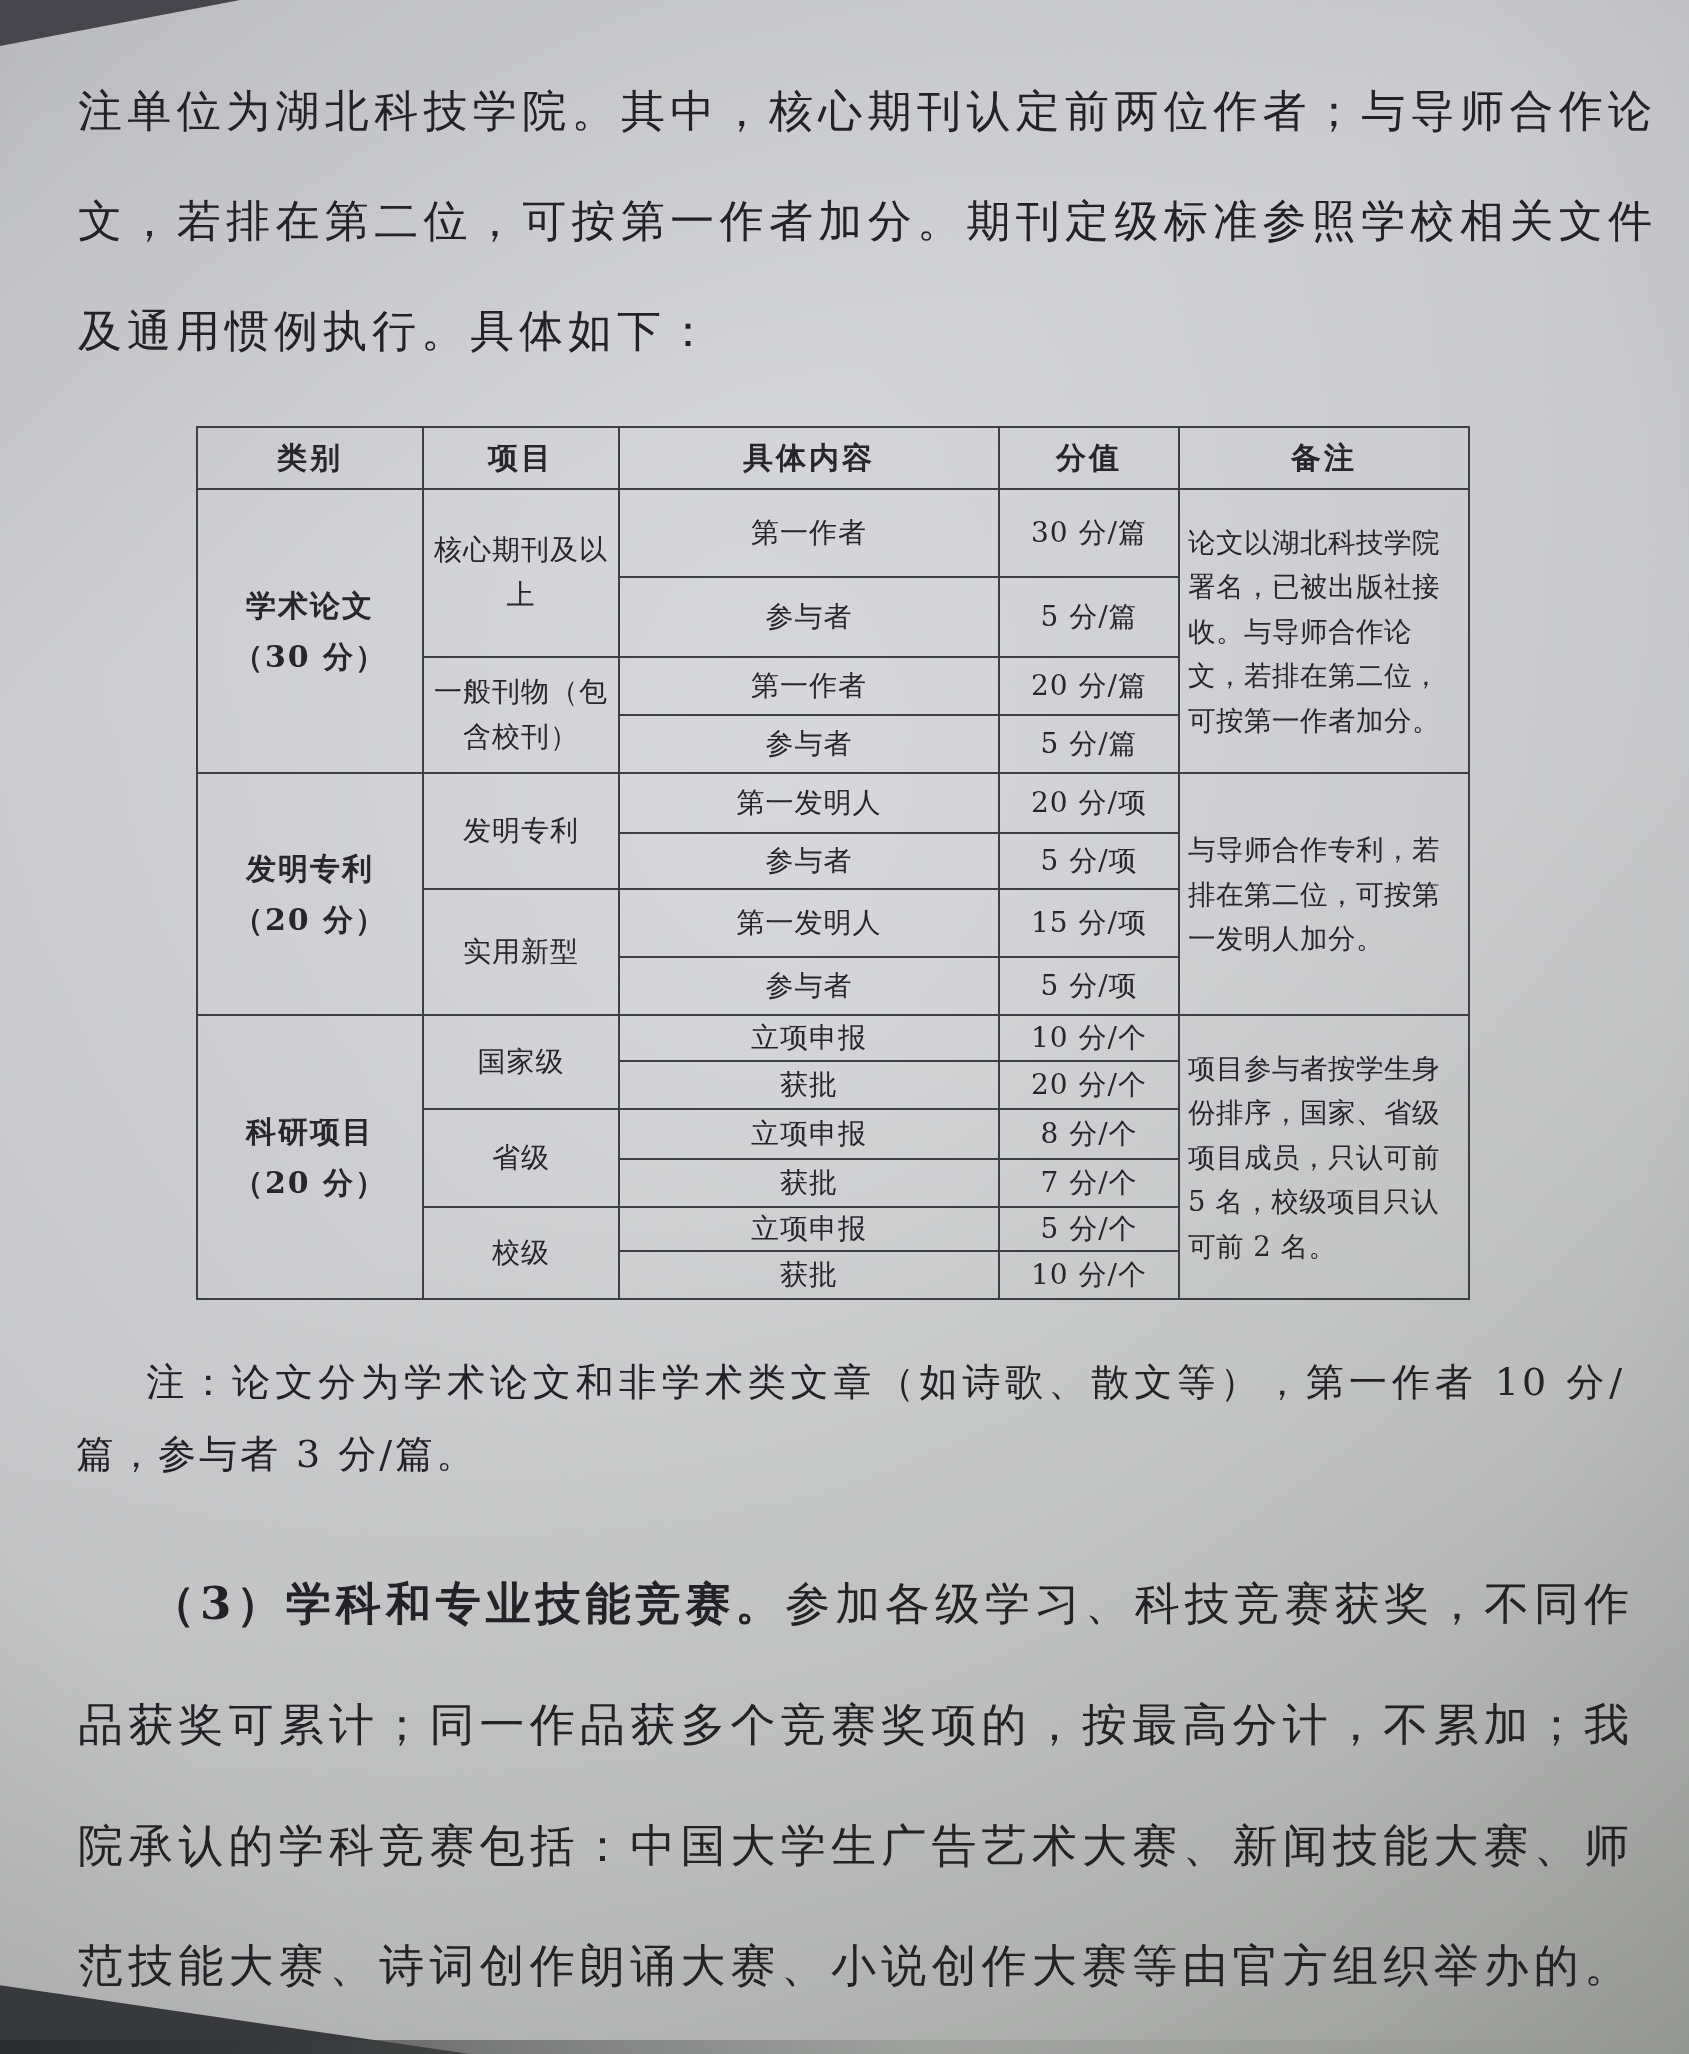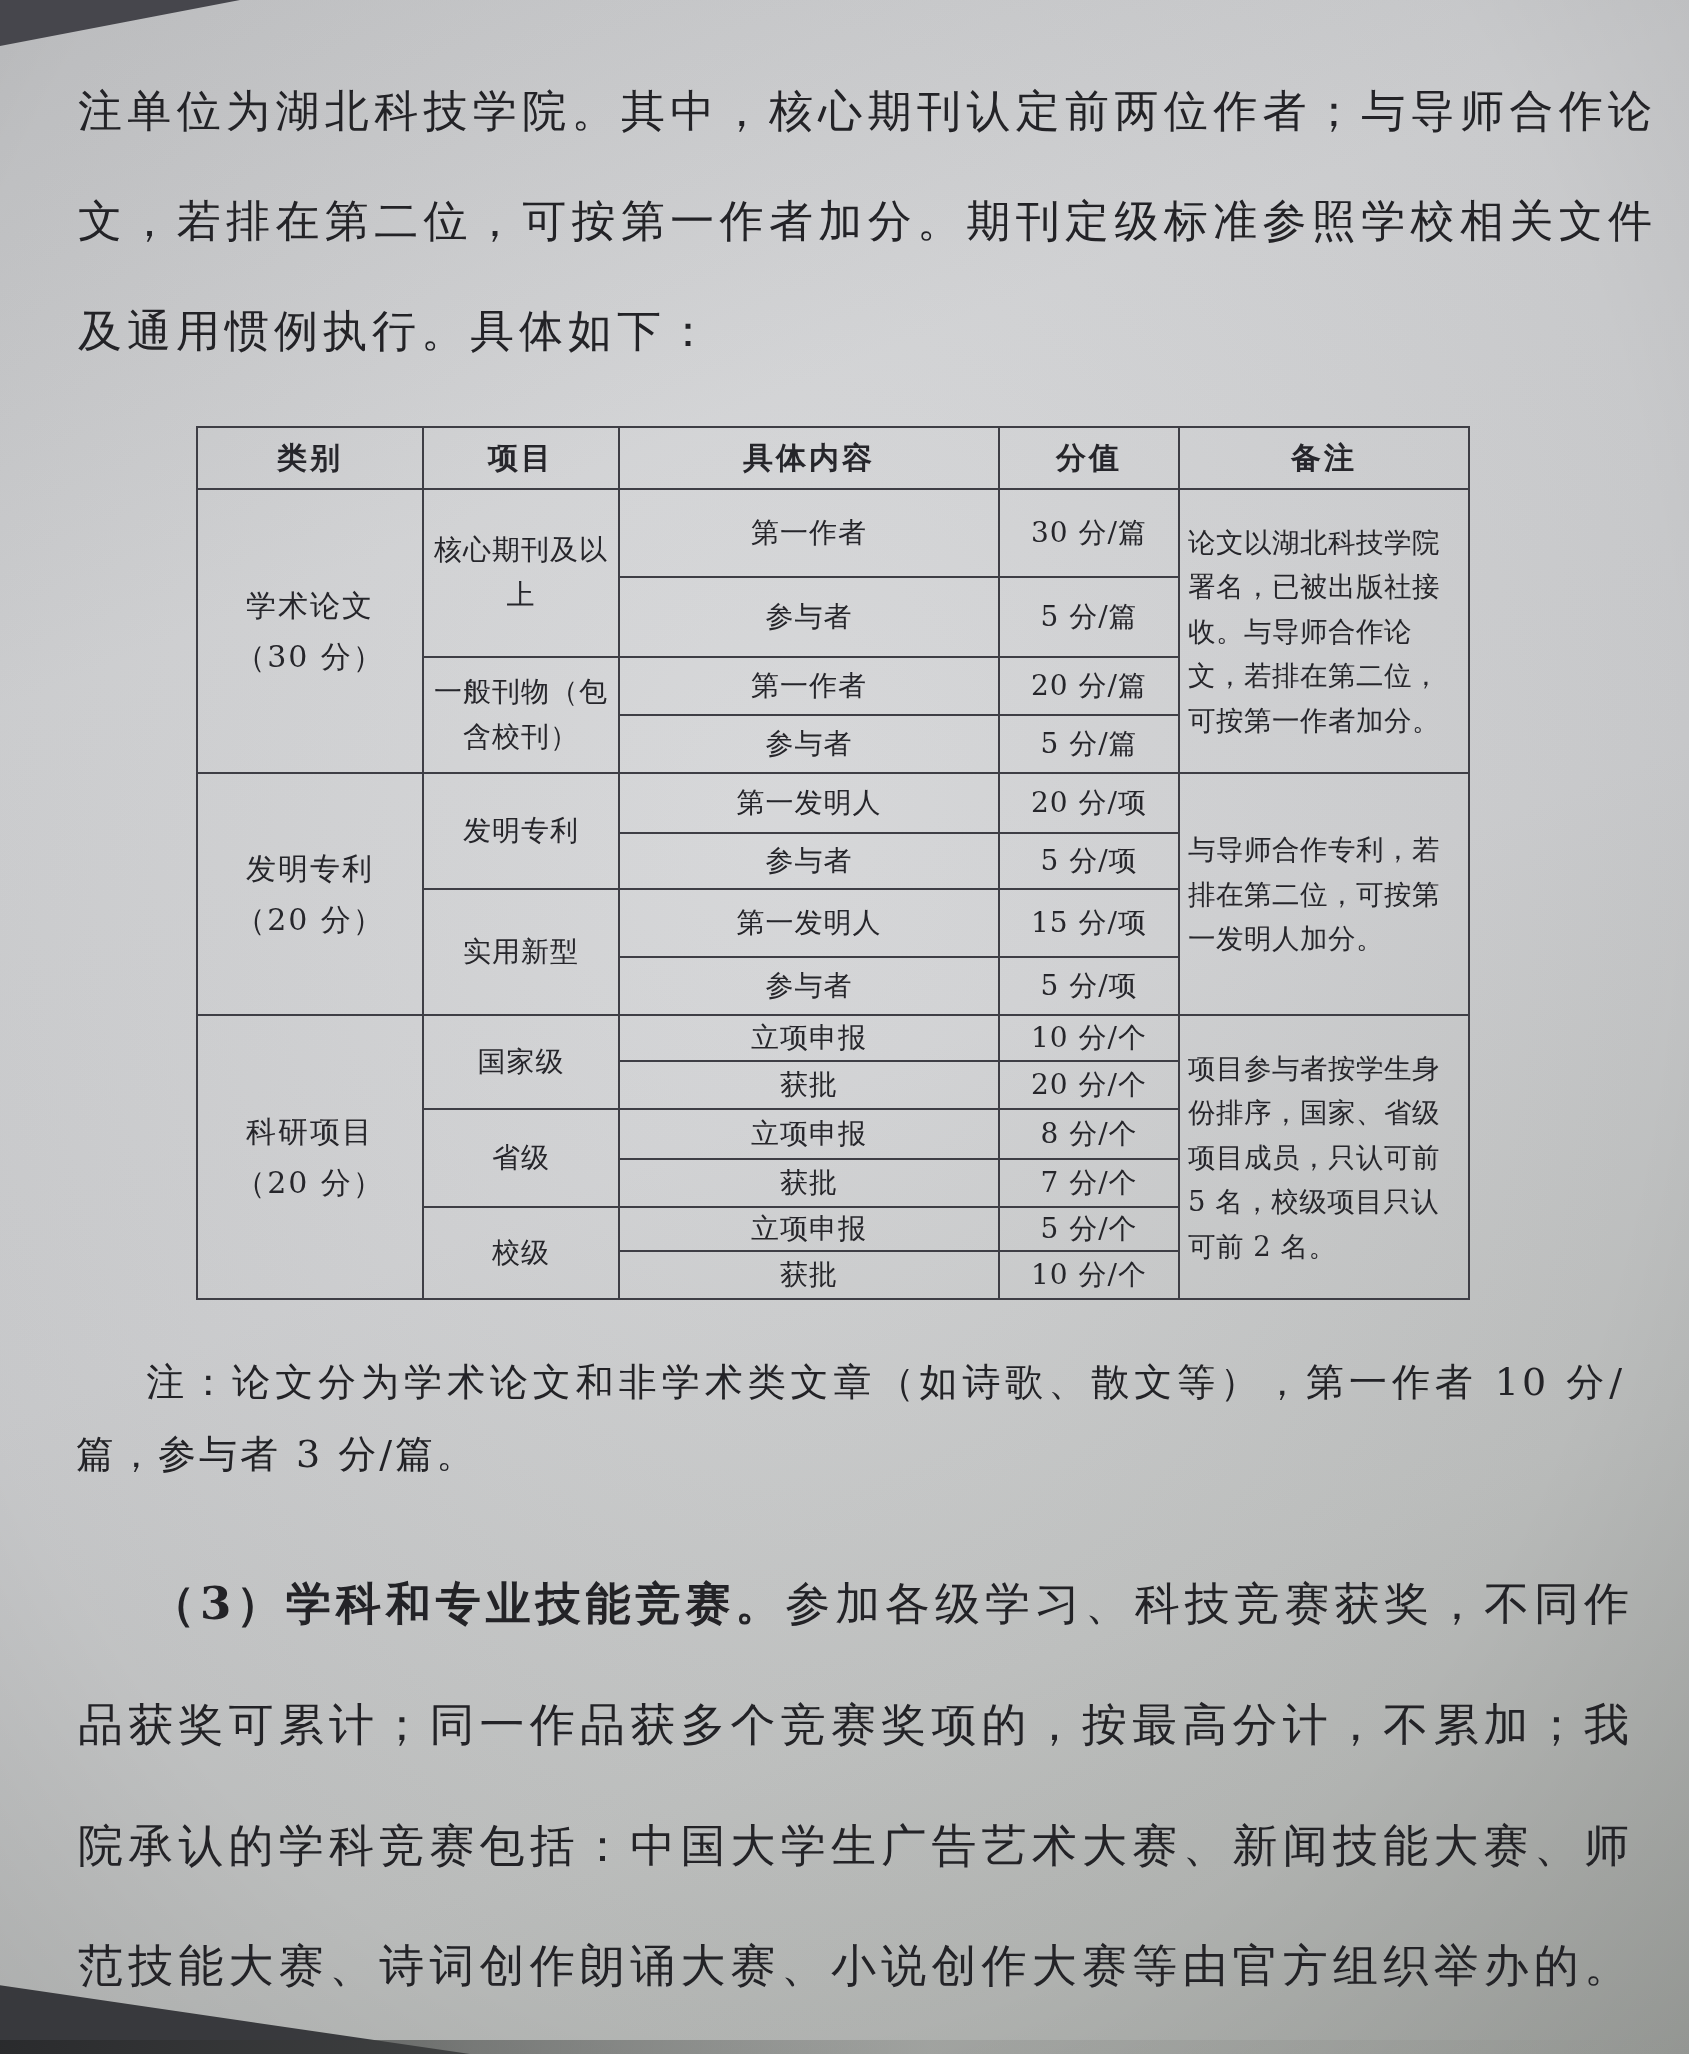--- a/index.html
+++ b/index.html
@@ -46,21 +46,21 @@
     border-collapse:collapse;
     width:1272px; table-layout:fixed;
     font-size:28px; color:#26262b;
   }
   .score-table th, .score-table td {
     border:2px solid #3e3e45;
     padding:2px 8px;
     vertical-align:middle;
   }
   .score-table th { font-weight:bold; font-size:30px; letter-spacing:3px; }
-  .cat-cell { text-align:center; font-weight:normal; font-size:30px; letter-spacing:2px; }
+  .cat-cell { text-align:center; font-weight:bold; font-size:30px; letter-spacing:2px; }
   .cat-cell span { display:block; text-align:left; width:fit-content; margin:0 auto; line-height:1.7; }
   .item-cell { text-align:center; letter-spacing:1px; line-height:1.6; padding:2px 16px; }
   .content-cell { text-align:center; padding-left:18px; letter-spacing:1px; }
   .score-cell { text-align:center; letter-spacing:1px; }
   .remark-cell { text-align:left; padding:12px 14px; line-height:1.62; font-size:27.5px; letter-spacing:0.5px; }
 
   .note {
     margin:46px 64px 0 76px;
     font-size:38px; line-height:1.9; letter-spacing:3px;
     text-indent:1.85em; text-align:justify;

